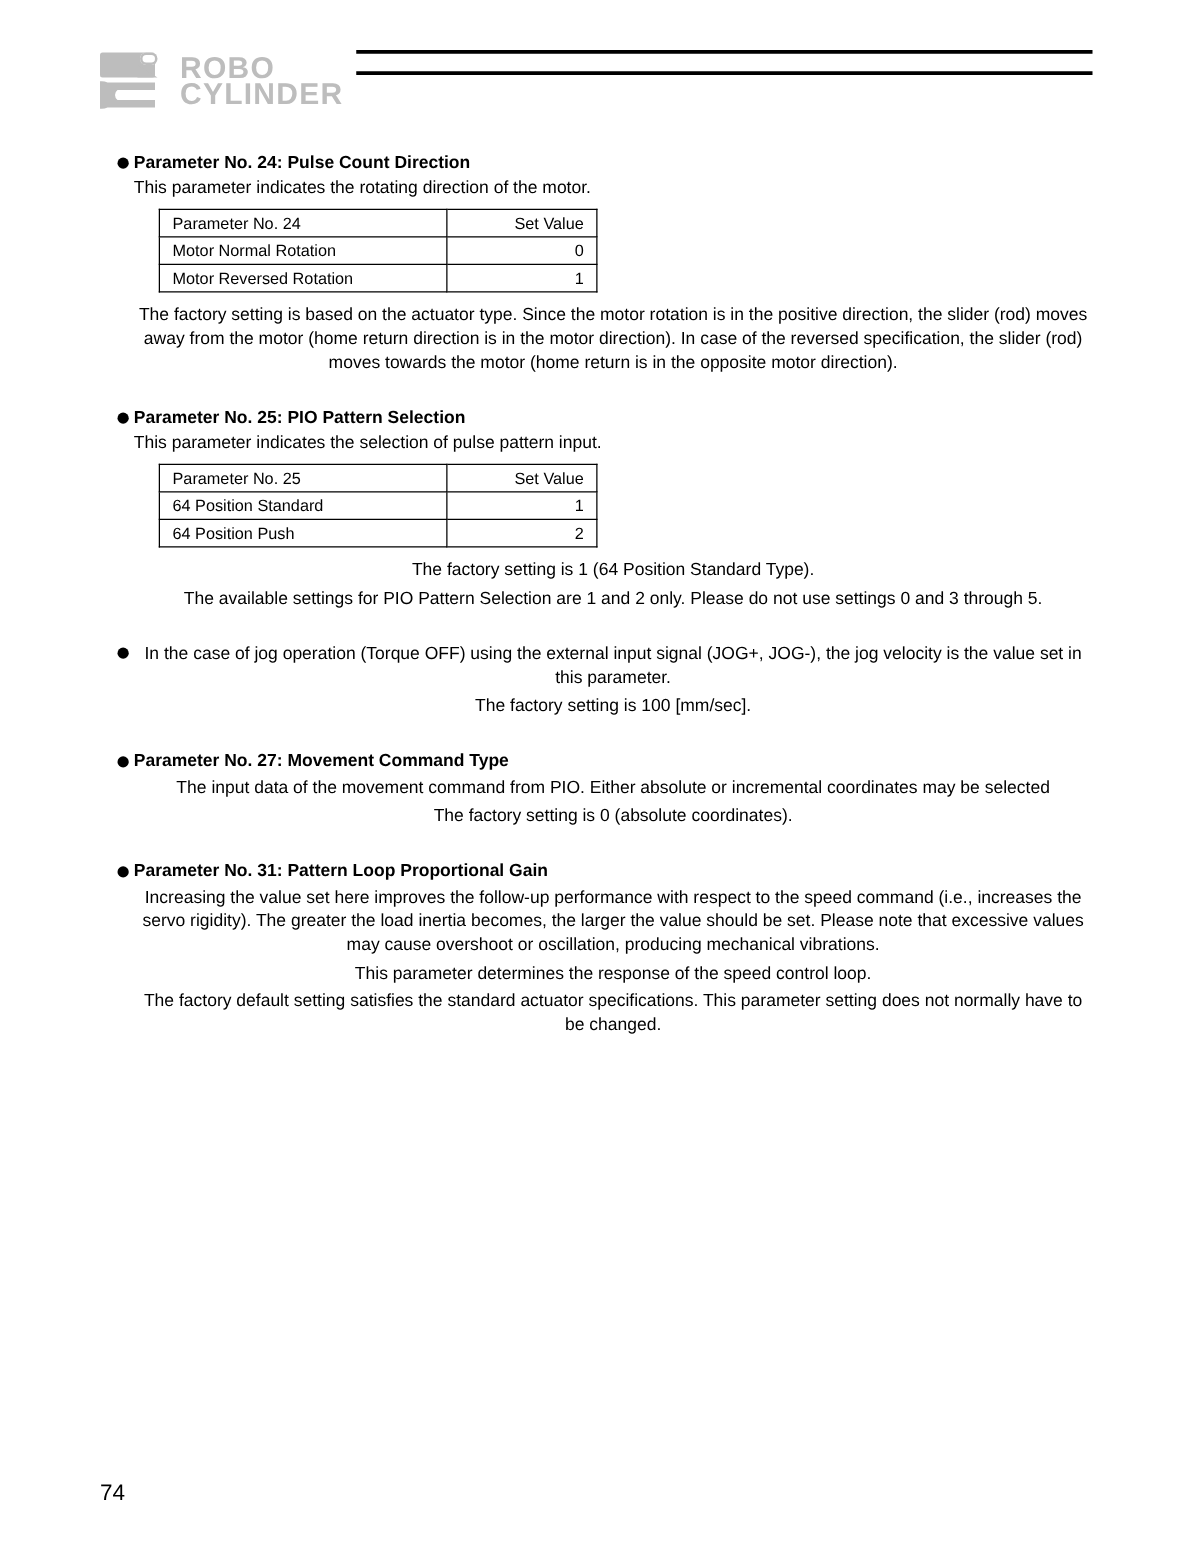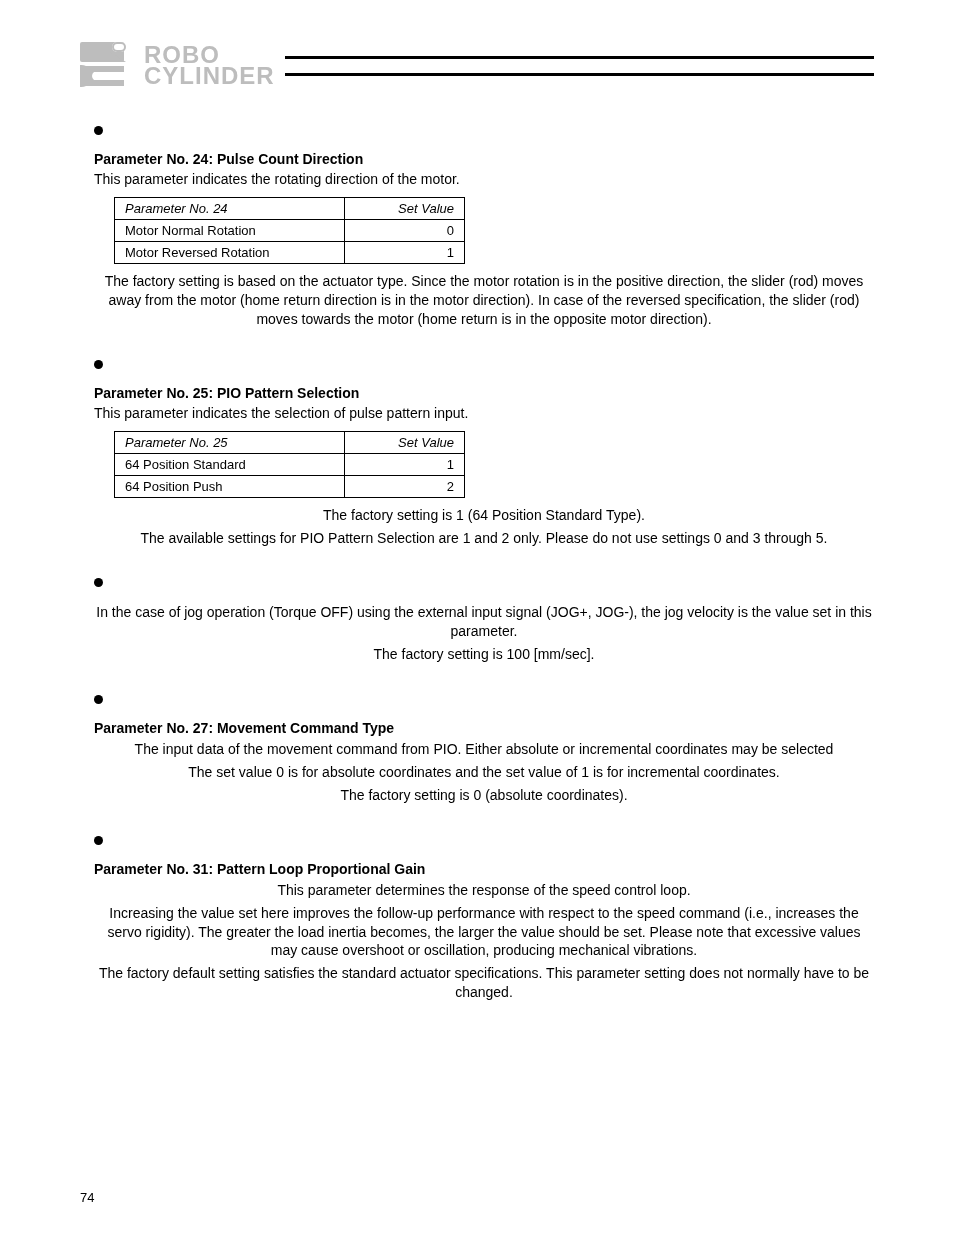--- a/index.html
+++ b/index.html
@@ -8,21 +8,21 @@
     height: 1235px;
     background: #fff;
     font-family: Arial, Helvetica, sans-serif;
     font-size: 14px;
     color: #000;
     position: relative;
     padding: 40px 80px 40px 80px;
   }
   .header-row {
     display: flex;
-    align-items: center;
+    align-items: flex-start;
     gap: 10px;
     margin-bottom: 30px;
   }
   .logo-block {
     display: flex;
     align-items: center;
     gap: 6px;
   }
   .rc-glyph {
     display: inline-block;
@@ -45,23 +45,22 @@
   }
   .hr-line {
     border-top: 3px solid #000;
     width: 100%;
   }
   .content {
     padding-left: 14px;
   }
   .item {
     display: flex;
-    gap: 16px;
+    gap: 4px;
     margin-bottom: 22px;
-    flex-direction: column;
   }
   .bullet {
     width: 9px;
     height: 9px;
     border-radius: 50%;
     background: #000;
     flex: 0 0 9px;
     margin-top: 5px;
   }
   .item-body { flex: 1; }
@@ -78,27 +77,27 @@
     margin-bottom: 8px;
   }
   .paramtable td {
     border: 1px solid #000;
     padding: 3px 10px;
     font-size: 13px;
     vertical-align: middle;
   }
   .paramtable .colA { width: 230px; }
   .paramtable .colB { width: 120px; text-align: right; }
-  .paramtable .head td { font-weight: normal; font-style: italic; }
+  .paramtable .head td { font-weight: normal; }
   .bodytext p { margin-bottom: 4px; line-height: 1.35; text-align: center; }
   .page-num {
     position: absolute;
     bottom: 30px;
     left: 80px;
-    font-size: 13px;
+    font-size: 18px;
   }
 </style>
 </head>
 <body>
 
 <div class="header-row">
   <div class="logo-block">
     <span class="rc-glyph">
       <svg width="58" height="48" viewBox="0 0 58 48">
         <g fill="#bdbdbd">
@@ -188,33 +187,32 @@
       </div>
     </div>
   </div>
 
   <div class="item">
     <div class="bullet"></div>
     <div class="item-body">
       <div class="item-title">Parameter No. 27: Movement Command Type</div>
       <div class="bodytext">
         <p>The input data of the movement command from PIO. Either absolute or incremental coordinates may be selected</p>
-        <p>The set value 0 is for absolute coordinates and the set value of 1 is for incremental coordinates.</p>
         <p>The factory setting is 0 (absolute coordinates).</p>
       </div>
     </div>
   </div>
 
   <div class="item">
     <div class="bullet"></div>
     <div class="item-body">
       <div class="item-title">Parameter No. 31: Pattern Loop Proportional Gain</div>
       <div class="bodytext">
+        <p>Increasing the value set here improves the follow-up performance with respect to the speed command (i.e., increases the servo rigidity). The greater the load inertia becomes, the larger the value should be set. Please note that excessive values may cause overshoot or oscillation, producing mechanical vibrations.</p>
         <p>This parameter determines the response of the speed control loop.</p>
-        <p>Increasing the value set here improves the follow-up performance with respect to the speed command (i.e., increases the servo rigidity). The greater the load inertia becomes, the larger the value should be set. Please note that excessive values may cause overshoot or oscillation, producing mechanical vibrations.</p>
         <p>The factory default setting satisfies the standard actuator specifications. This parameter setting does not normally have to be changed.</p>
       </div>
     </div>
   </div>
 
 </div>
 
 <div class="page-num">74</div>
 
 </body></html>

